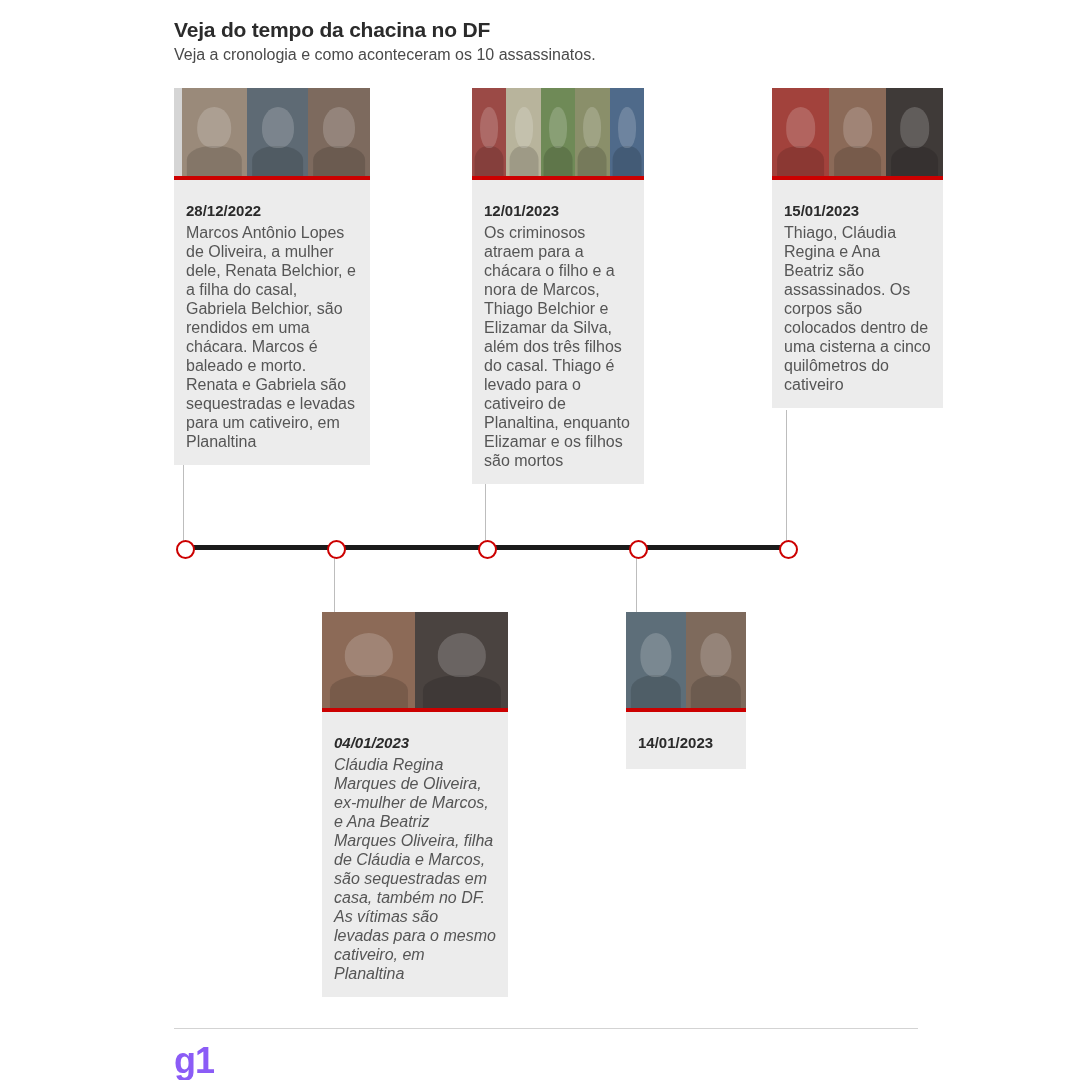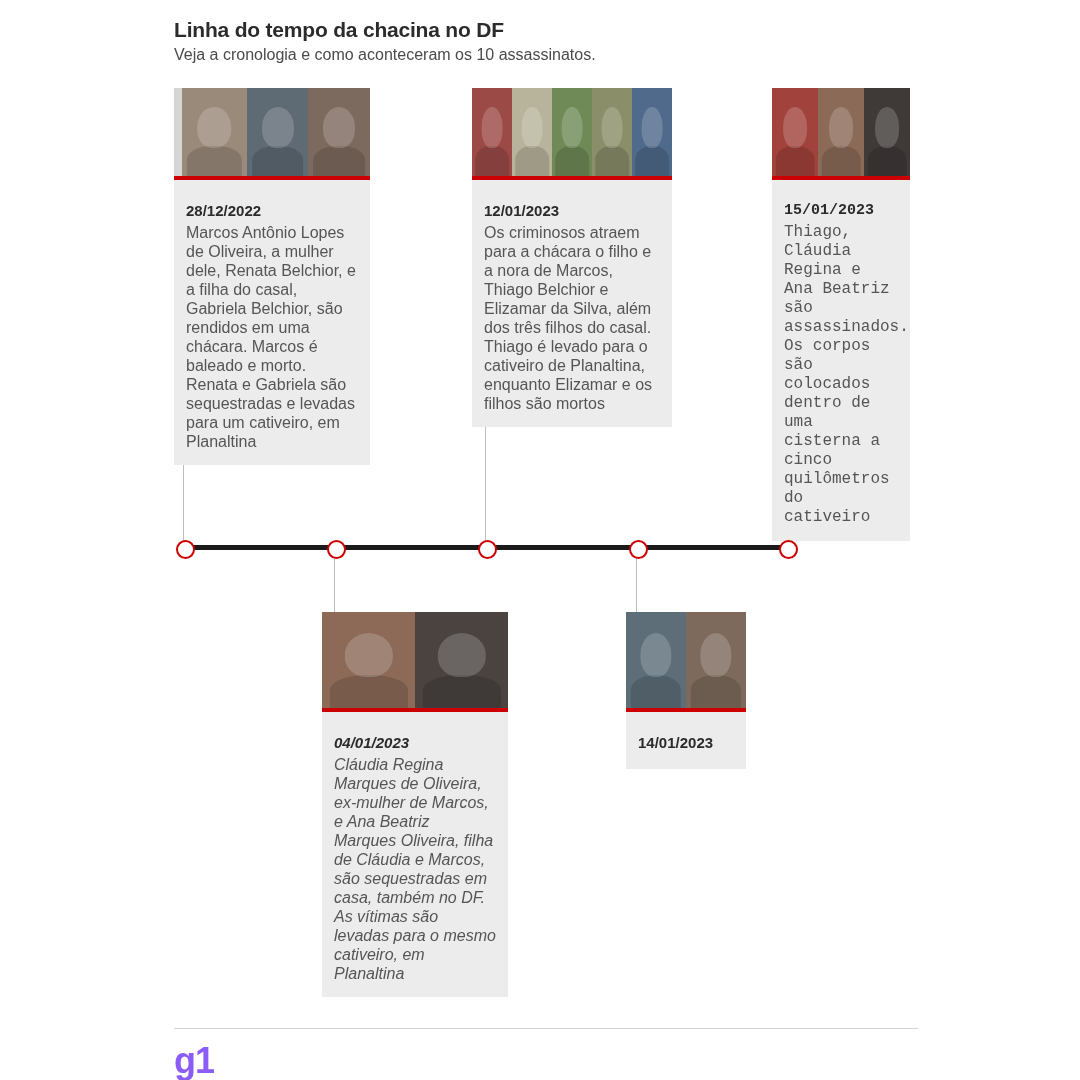--- a/index.html
+++ b/index.html
@@ -100,22 +100,22 @@
   .card .desc {
     font-size: 16px;
     line-height: 19px;
     color: #555555;
     margin: 0;
   }
 
   
   #card-1 { left: 174px; top: 88px;  width: 196px; }
   #card-1 .photos { padding: 0 0 0 8px; background:#d5d5d5; }
-  #card-2 { left: 472px; top: 88px;  width: 200px; }
-  #card-3 { left: 772px; top: 88px;  width: 138px; font-family: Liberation Mono, monospace; }
+  #card-2 { left: 472px; top: 88px;  width: 172px; }
+  #card-3 { left: 772px; top: 88px;  width: 171px; }
   #card-4 { left: 322px; top: 612px; width: 186px; font-style: italic; }
   #card-5 { left: 626px; top: 612px; width: 120px; }
 
   
   .ph.face { background: #8a7a6c; }
   .ph::after {
     content: "";
     position: absolute;
     left: 50%;
     top: 22%;
@@ -154,21 +154,21 @@
     font-weight: bold;
     color: #8b5cf6;
     font-family: Liberation Sans, sans-serif;
     letter-spacing: -1px;
   }
 </style>
 </head>
 <body>
 
 <div class="header">
-  <h1>Linha do tempo da chacina no DF</h1>
+  <h1>Veja do tempo da chacina no DF</h1>
   <p>Veja a cronologia e como aconteceram os 10 assassinatos.</p>
 </div>
 
 <div class="connector" style="left:183px; top:410px; height:138px;"></div>
 <div class="connector" style="left:334px; top:548px; height:66px;"></div>
 <div class="connector" style="left:485px; top:410px; height:138px;"></div>
 <div class="connector" style="left:636px; top:548px; height:66px;"></div>
 <div class="connector" style="left:786px; top:410px; height:138px;"></div>
 
 <div class="axis"></div>

